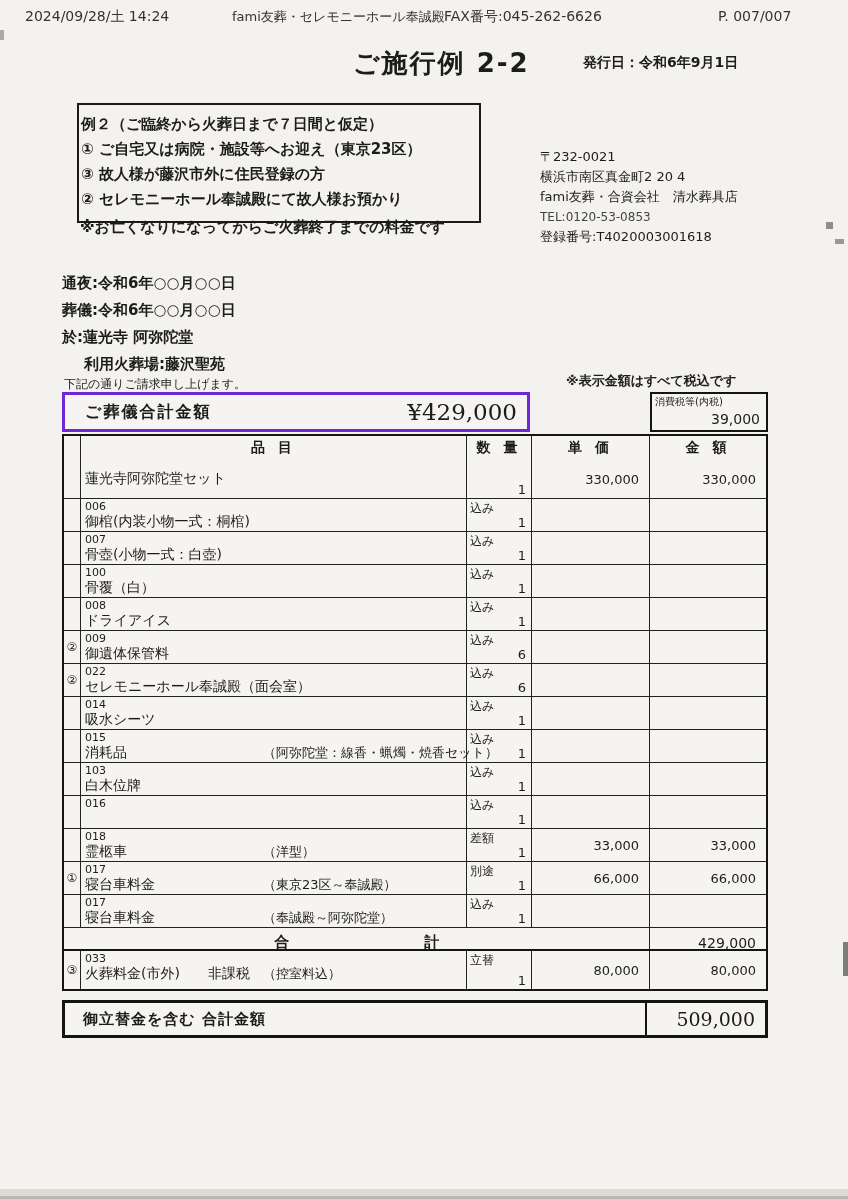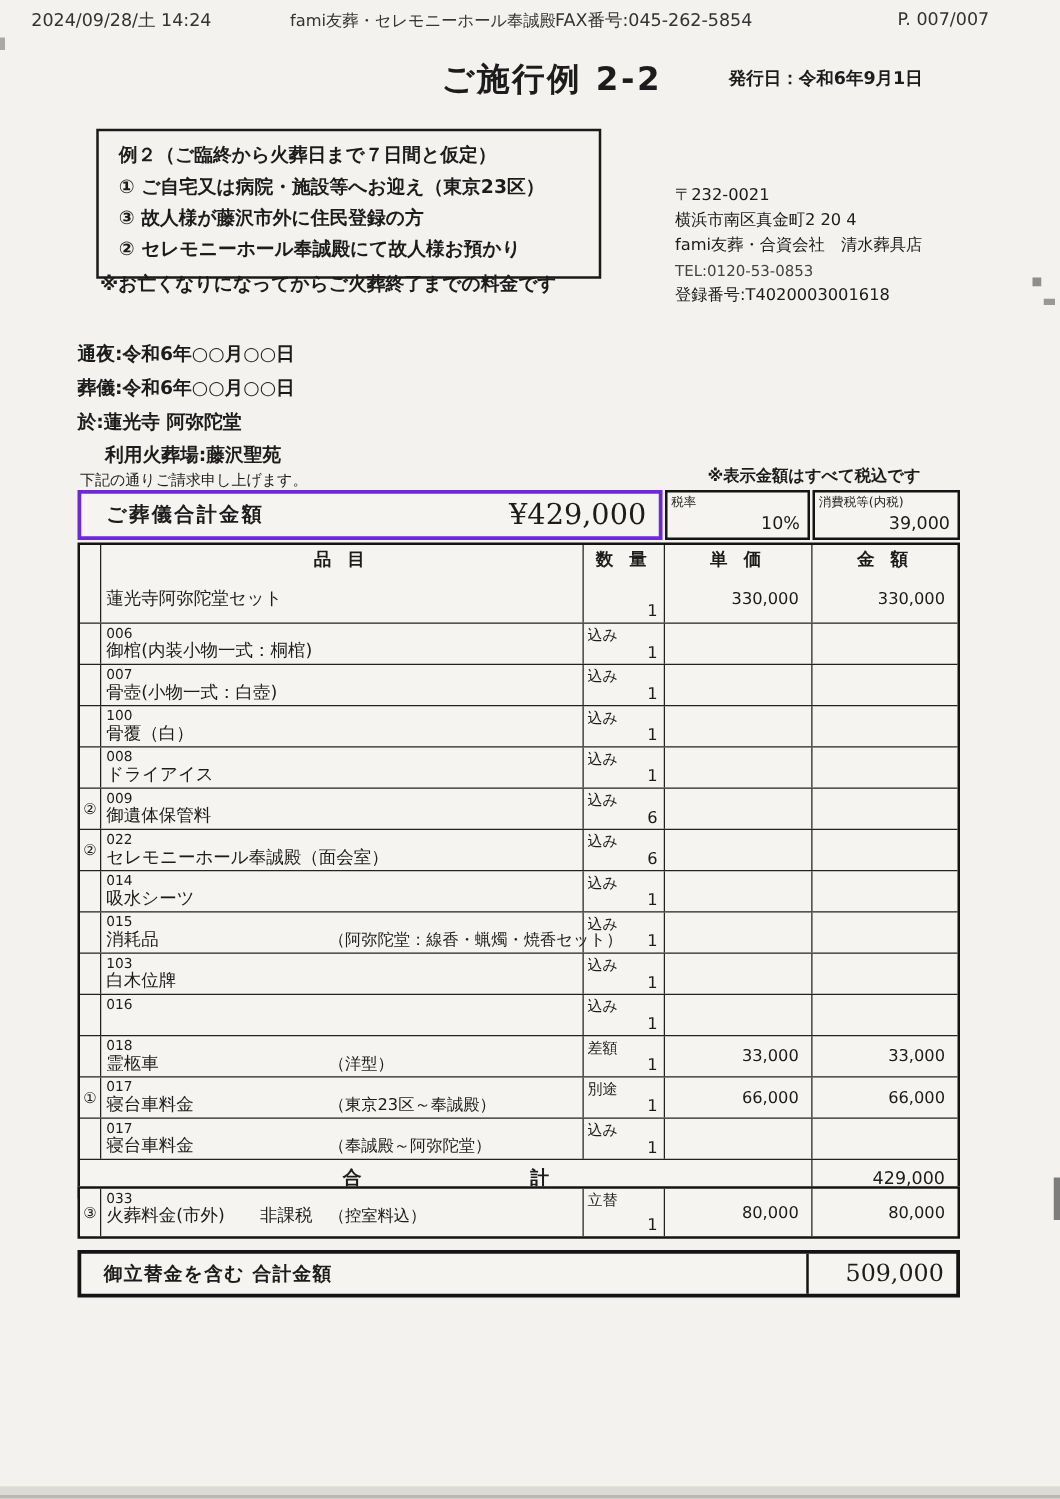--- a/index.html
+++ b/index.html
@@ -19,21 +19,21 @@
   .fax-dt   { left:25px; }
   .fax-from { left:232px; font-size:13px; }
   .fax-no   { left:444px; }
   .fax-pg   { left:718px; }
 
   .doc-title { position:absolute; top:46px; left:353px; font-size:26px; font-weight:bold; letter-spacing:2px; }
   .issue-date { position:absolute; top:54px; left:583px; font-size:14px; font-weight:bold; }
 
   .example-box {
     position:absolute; top:103px; left:77px; width:404px;
-    border:2px solid #1a1a1a; padding:7px 9px 9px 16px;
+    border:2px solid #1a1a1a; padding:7px 9px 9px 2px;
     font-size:15px; font-weight:bold; line-height:25px; white-space:nowrap;
   }
   .note-below-box { position:absolute; top:218px; left:80px; font-size:15px; font-weight:bold; white-space:nowrap; }
 
   .company { position:absolute; top:147px; left:540px; font-size:13px; line-height:20px; white-space:nowrap; }
   .company .tel { font-size:12px; color:#444; }
 
   .schedule { position:absolute; top:270px; left:62px; font-size:15px; font-weight:bold; line-height:27px; white-space:nowrap; }
   .schedule .indent { padding-left:22px; }
 
@@ -101,21 +101,21 @@
   .edge-bottom { position:absolute; left:0; bottom:0; width:100%; height:10px; background:#dddbd6; border-bottom:3px solid #b9b7b2; }
 </style>
 </head>
 <body>
 
 <div class="page">
 
   <div class="faxbar">
     <span class="fax-dt">2024/09/28/土 14:24</span>
     <span class="fax-from">fami友葬・セレモニーホール奉誠殿</span>
-    <span class="fax-no">FAX番号:045-262-5854</span>
+    <span class="fax-no">FAX番号:045-262-6626</span>
     <span class="fax-pg">P. 007/007</span>
   </div>
 
   <div class="doc-title">ご施行例 2-2</div>
   <div class="issue-date">発行日：令和6年9月1日</div>
 
   <div class="example-box">
     <div>例２（ご臨終から火葬日まで７日間と仮定）</div>
     <div>① ご自宅又は病院・施設等へお迎え（東京23区）</div>
     <div>③ 故人様が藤沢市外に住民登録の方</div>
@@ -137,24 +137,20 @@
     <div>於:蓮光寺 阿弥陀堂</div>
     <div class="indent">利用火葬場:藤沢聖苑</div>
   </div>
 
   <div class="request-note">下記の通りご請求申し上げます。</div>
   <div class="tax-note">※表示金額はすべて税込です</div>
 
   <div class="sum-main">
     <span class="lbl">ご葬儀合計金額</span>
     <span class="val">¥429,000</span>
-  </div>
-  <div class="sum-tax">
-    <span class="mini-lbl">税率</span>
-    <span class="mini-val">10%</span>
   </div>
   <div class="sum-cons">
     <span class="mini-lbl">消費税等(内税)</span>
     <span class="mini-val">39,000</span>
   </div>
 
   <div class="tbl">
     <div class="trow thead">
       <div class="c-mark"></div>
       <div class="c-item">品 目</div>

